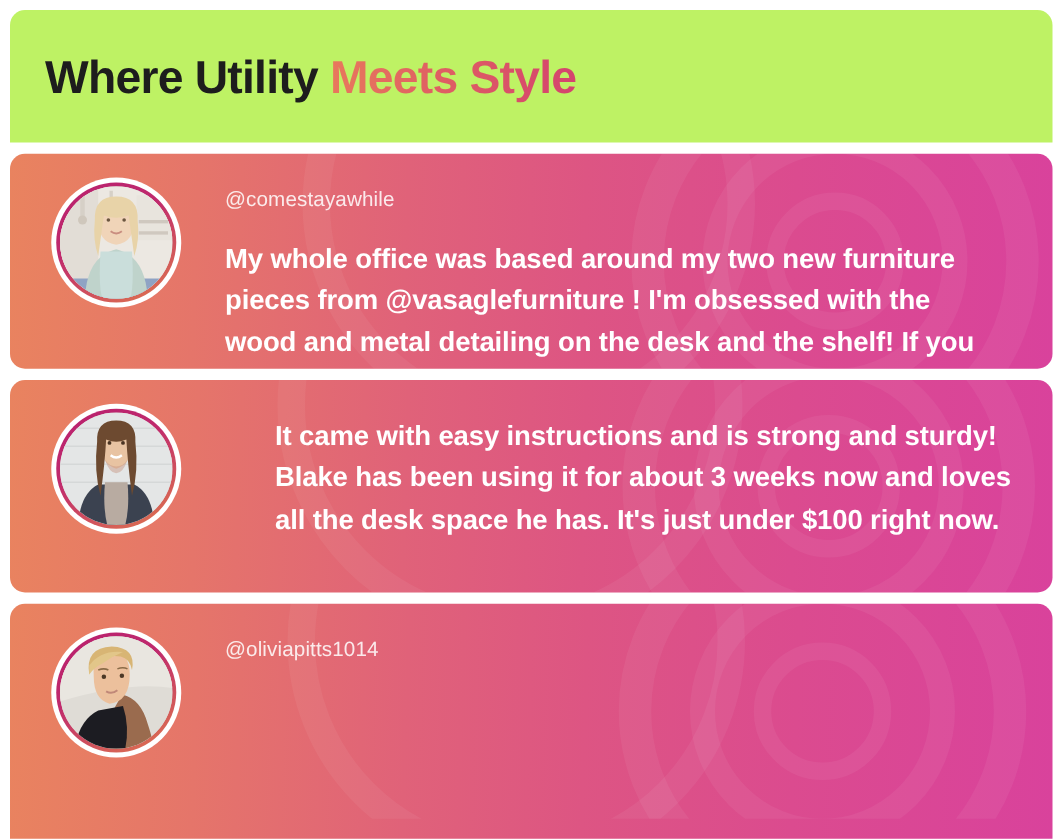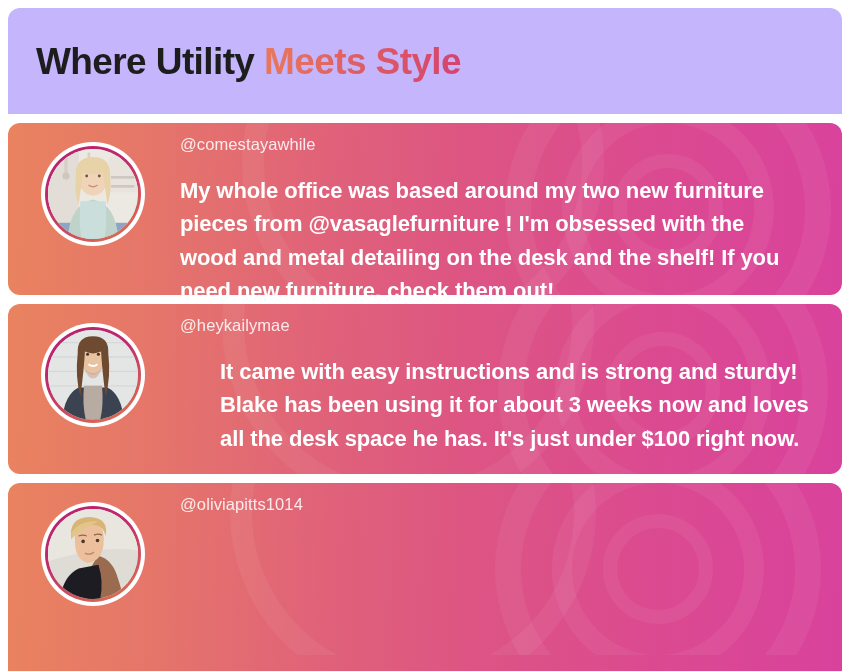--- a/index.html
+++ b/index.html
@@ -17,21 +17,21 @@
     width: 850px;
     height: 671px;
     background: #ffffff;
     padding: 8px 8px 0 8px;
   }
 
   
   .header {
     position: relative;
     height: 106px;
-    background: #c4b5fd;
+    background: #bef264;
     border-radius: 12px 12px 0 0;
     display: flex;
     align-items: center;
     padding-left: 28px;
   }
 
   .title {
     font-size: 37px;
     font-weight: bold;
     letter-spacing: -0.6px;
@@ -107,21 +107,21 @@
     border-radius: 50%;
     overflow: hidden;
     position: relative;
     background: #d8d4cf;
   }
   .avatar-photo svg { display: block; width: 100%; height: 100%; }
 
   .card-body {
     position: relative;
     z-index: 2;
-    padding: 12px 24px 0 35px;
+    padding: 28px 24px 0 35px;
     flex: 1 1 auto;
     min-width: 0;
   }
 
   .handle {
     font-size: 16.5px;
     color: rgba(255,255,255,0.86);
     letter-spacing: 0.1px;
     line-height: 1.2;
     margin-bottom: 19px;
@@ -219,21 +219,20 @@
               <path d="M40 42 Q44 48 50 48 Q56 48 60 42 Q56 54 50 54 Q44 54 40 42 Z" fill="#c89a87" opacity="0.5"></path>
               <circle cx="44" cy="27" r="1.7" fill="#4a3423"></circle>
               <circle cx="56" cy="27" r="1.7" fill="#4a3423"></circle>
               <path d="M45 38 Q50 42 55 38" stroke="#fff" stroke-width="2" fill="none"></path>
             </svg>
           </div>
         </div>
       </div>
 
       <div class="card-body">
-        <div class="handle">@heykailymae</div>
         <div class="quote">It came with easy instructions and is strong and sturdy! Blake has been using it for about 3 weeks now and loves all the desk space he has. It's just under $100 right now.</div>
       </div>
     </div>
 
     <div class="card card-3">
       <svg class="watermark" viewBox="0 0 834 172" preserveAspectRatio="none">
         <g fill="none" stroke="#ffffff" stroke-opacity="0.055">
           <circle cx="650" cy="86" r="150" stroke-width="26"></circle>
           <circle cx="650" cy="86" r="96" stroke-width="20"></circle>
           <circle cx="650" cy="86" r="48" stroke-width="14"></circle>

